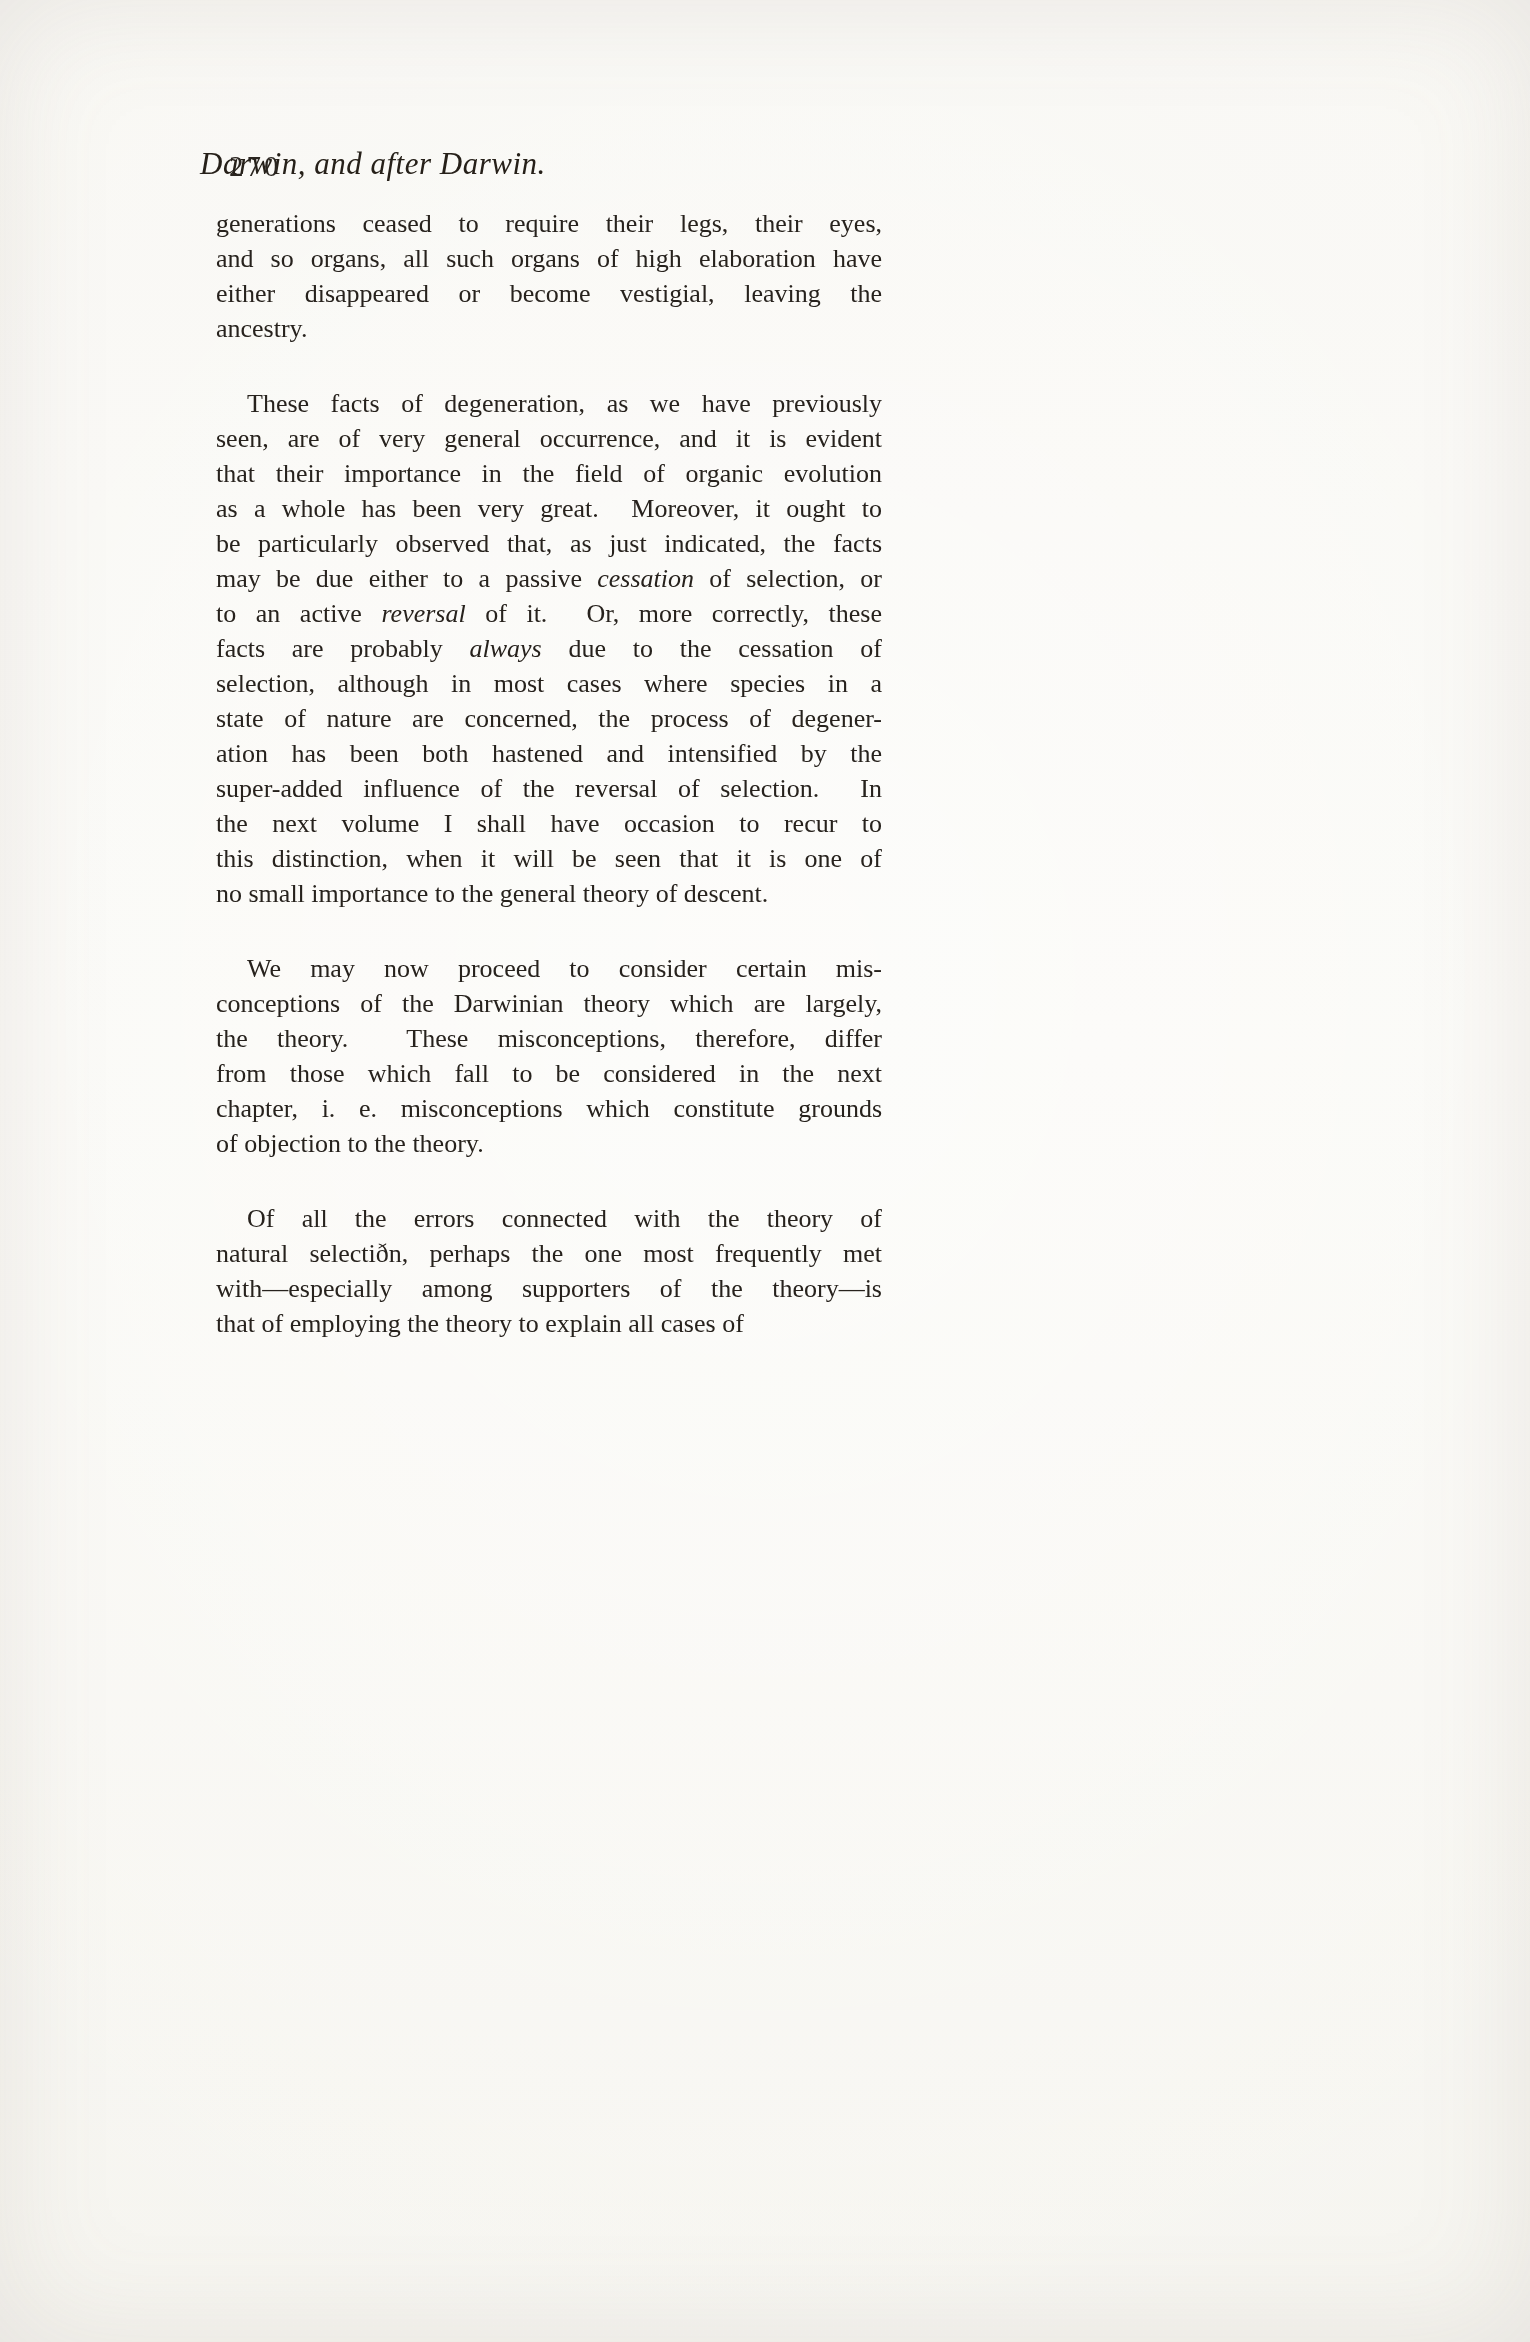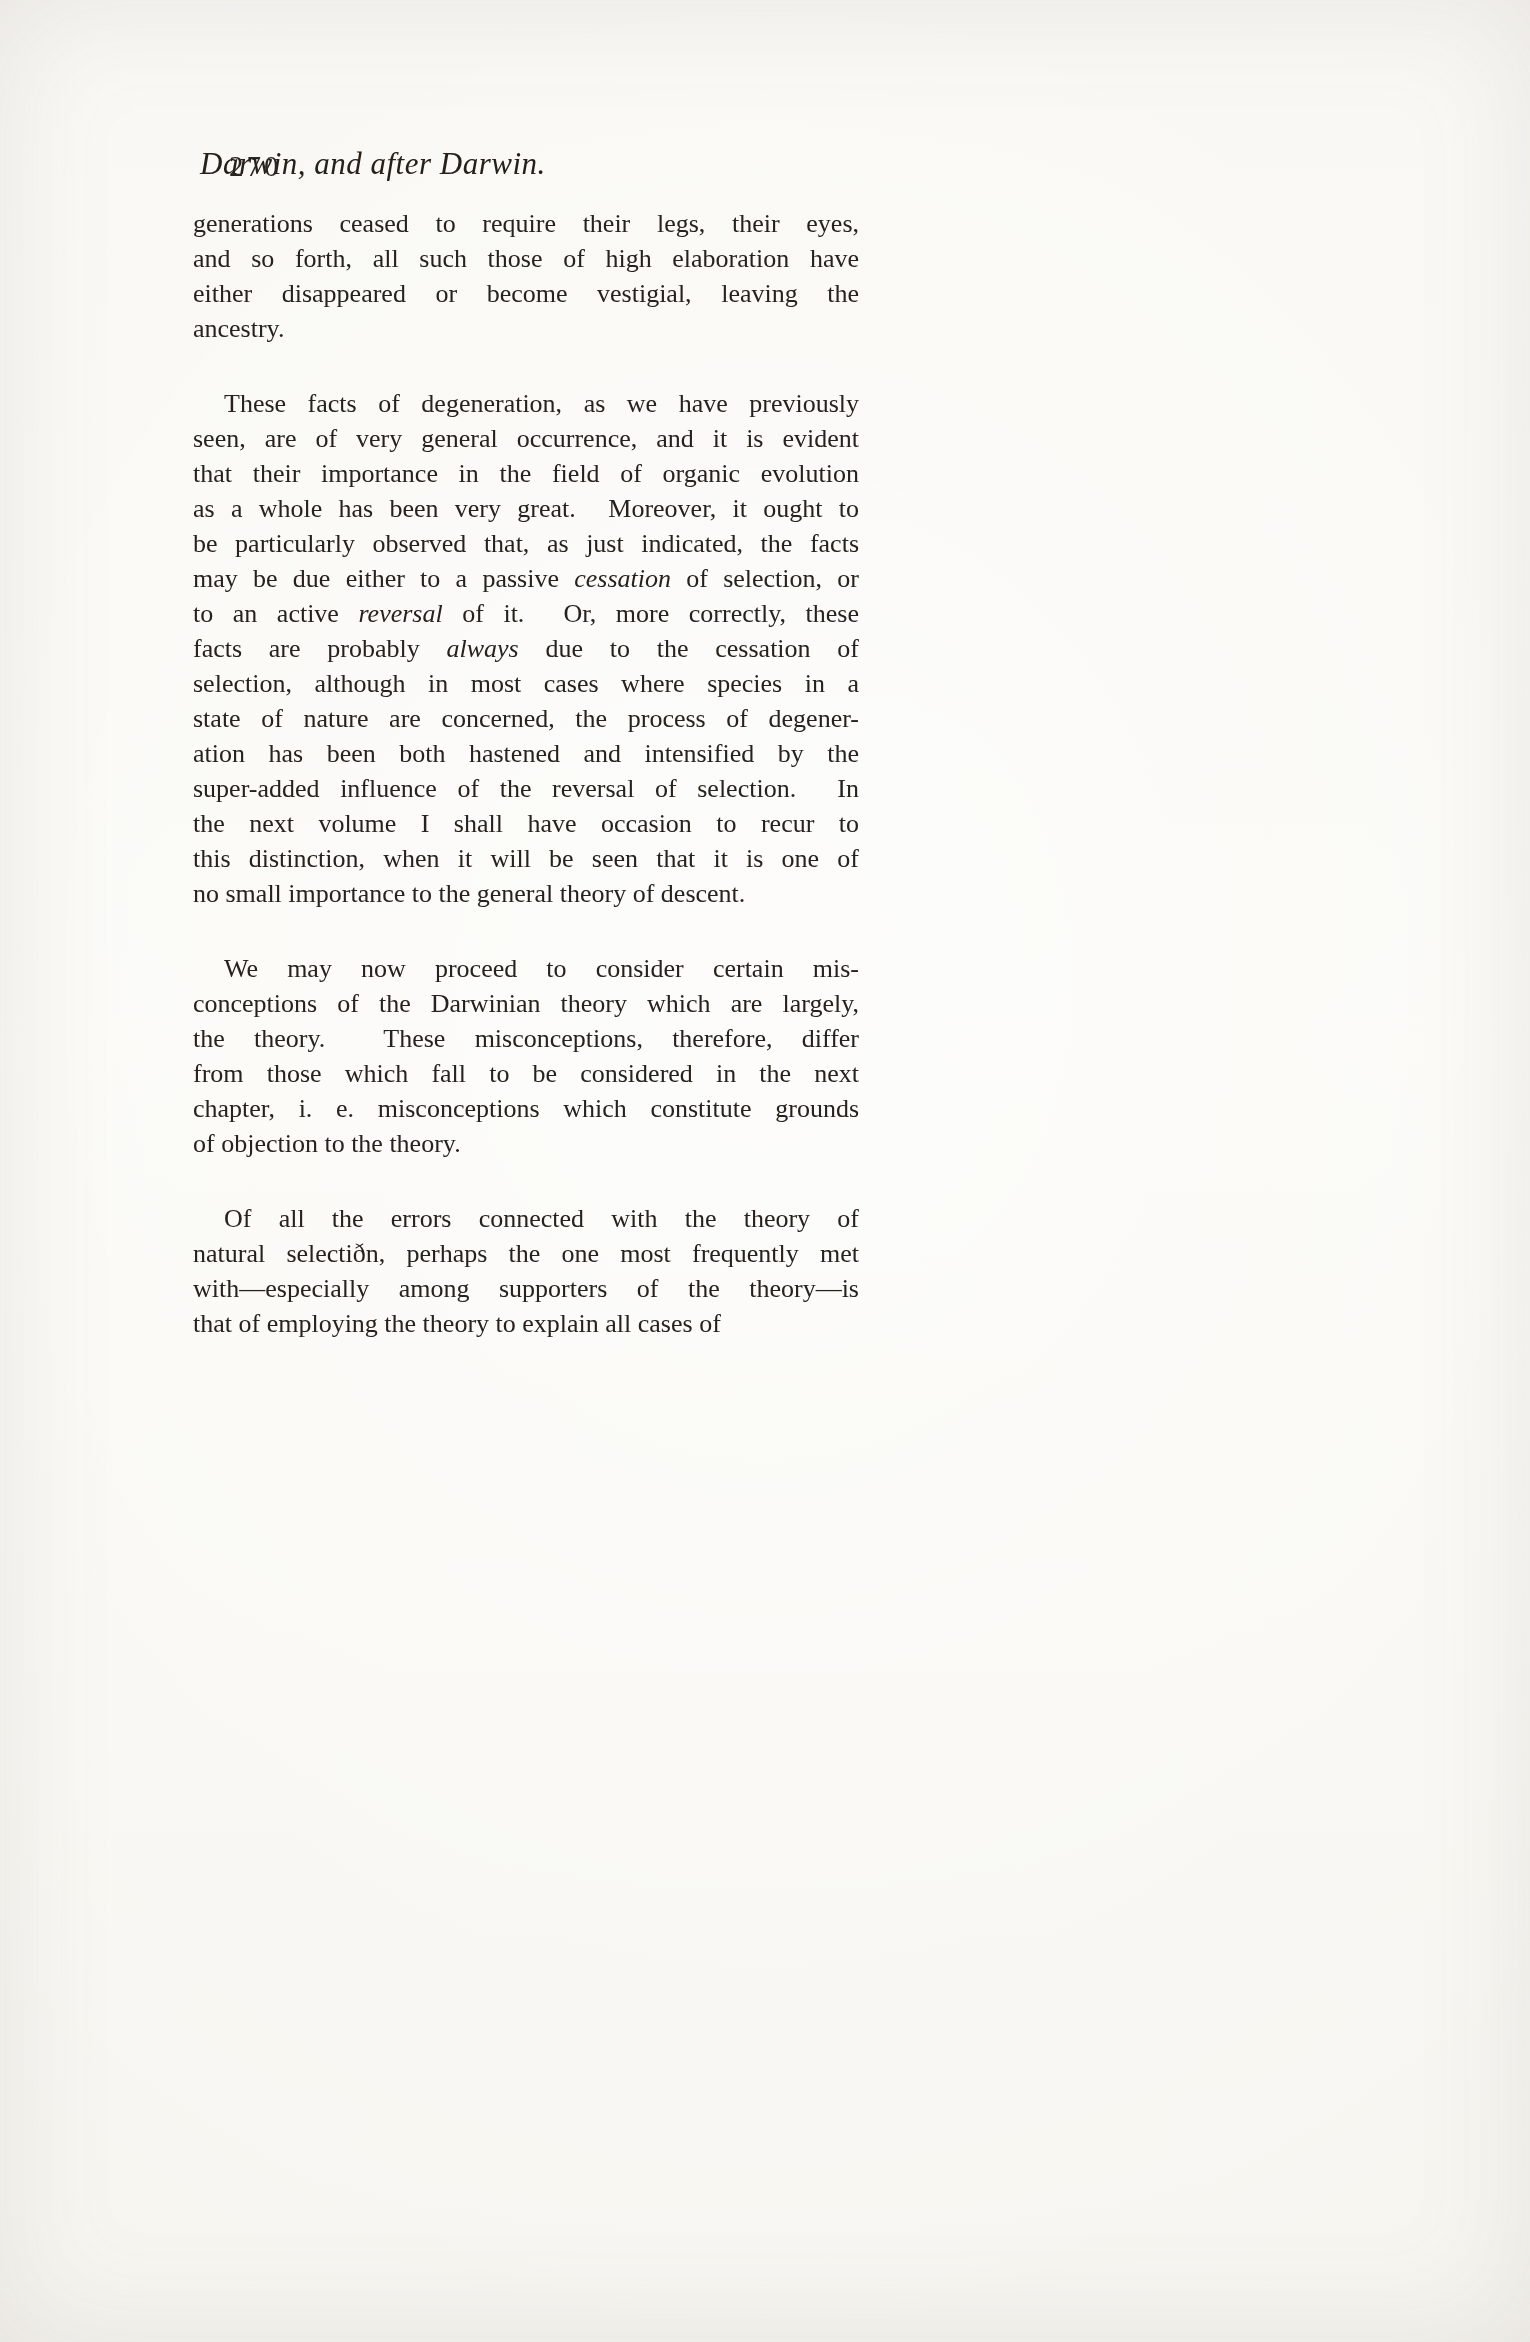--- a/index.html
+++ b/index.html
@@ -46,21 +46,21 @@
   .running-title {
     display: block;
     font-style: italic;
     font-size: 31px;
     letter-spacing: 0.5px;
     color: #262019;
   }
   .text-block {
     position: absolute;
     top: 206px;
-    left: 193px;
+    left: 216px;
     width: 666px;
     font-size: 26px;
     line-height: 35px;
     color: #27221d;
   }
   .paragraph {
     margin: 0;
   }
   .paragraph.spaced {
     margin-top: 27px;
@@ -87,21 +87,21 @@
 
 <div class="page">
   <header class="page-header">
     <span class="page-number">270</span>
     <span class="running-title">Darwin, and after Darwin.</span>
   </header>
 
   <main class="text-block">
       <div class="paragraph">
         <div class="line"><span>generations ceased to require their legs, their eyes,</span></div>
-        <div class="line"><span>and so forth, all such those of high elaboration have</span></div>
+        <div class="line"><span>and so organs, all such organs of high elaboration have</span></div>
         <div class="line"><span>either disappeared or become vestigial, leaving the</span></div>
         <div class="line last"><span>ancestry.</span></div>
       </div>
       <div class="paragraph">
         <div class="line indent"><span>These facts of degeneration, as we have previously</span></div>
         <div class="line"><span>seen, are of very general occurrence, and it is evident</span></div>
         <div class="line"><span>that their importance in the field of organic evolution</span></div>
         <div class="line"><span>as a whole has been very great.&nbsp; Moreover, it ought to</span></div>
         <div class="line"><span>be particularly observed that, as just indicated, the facts</span></div>
         <div class="line"><span>may be due either to a passive </span><em>cessation</em><span> of selection, or</span></div>

